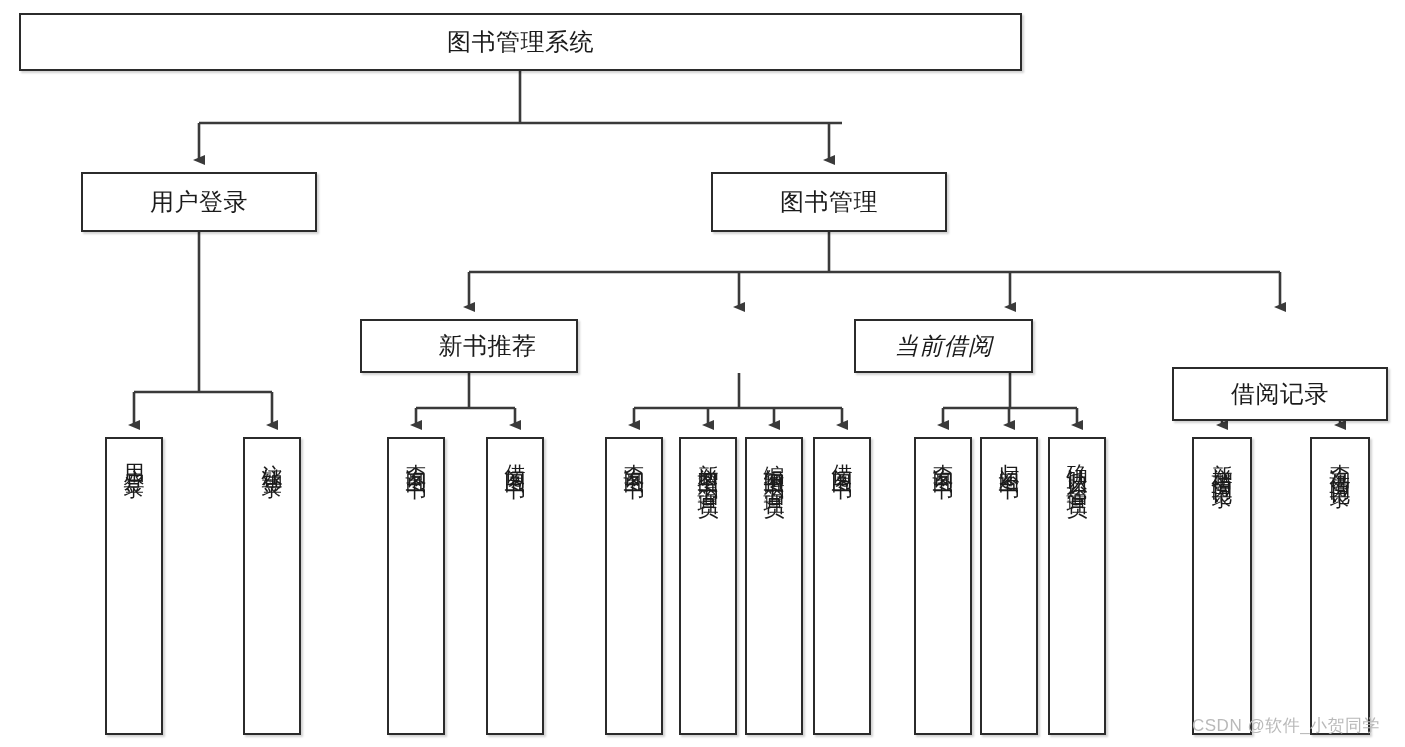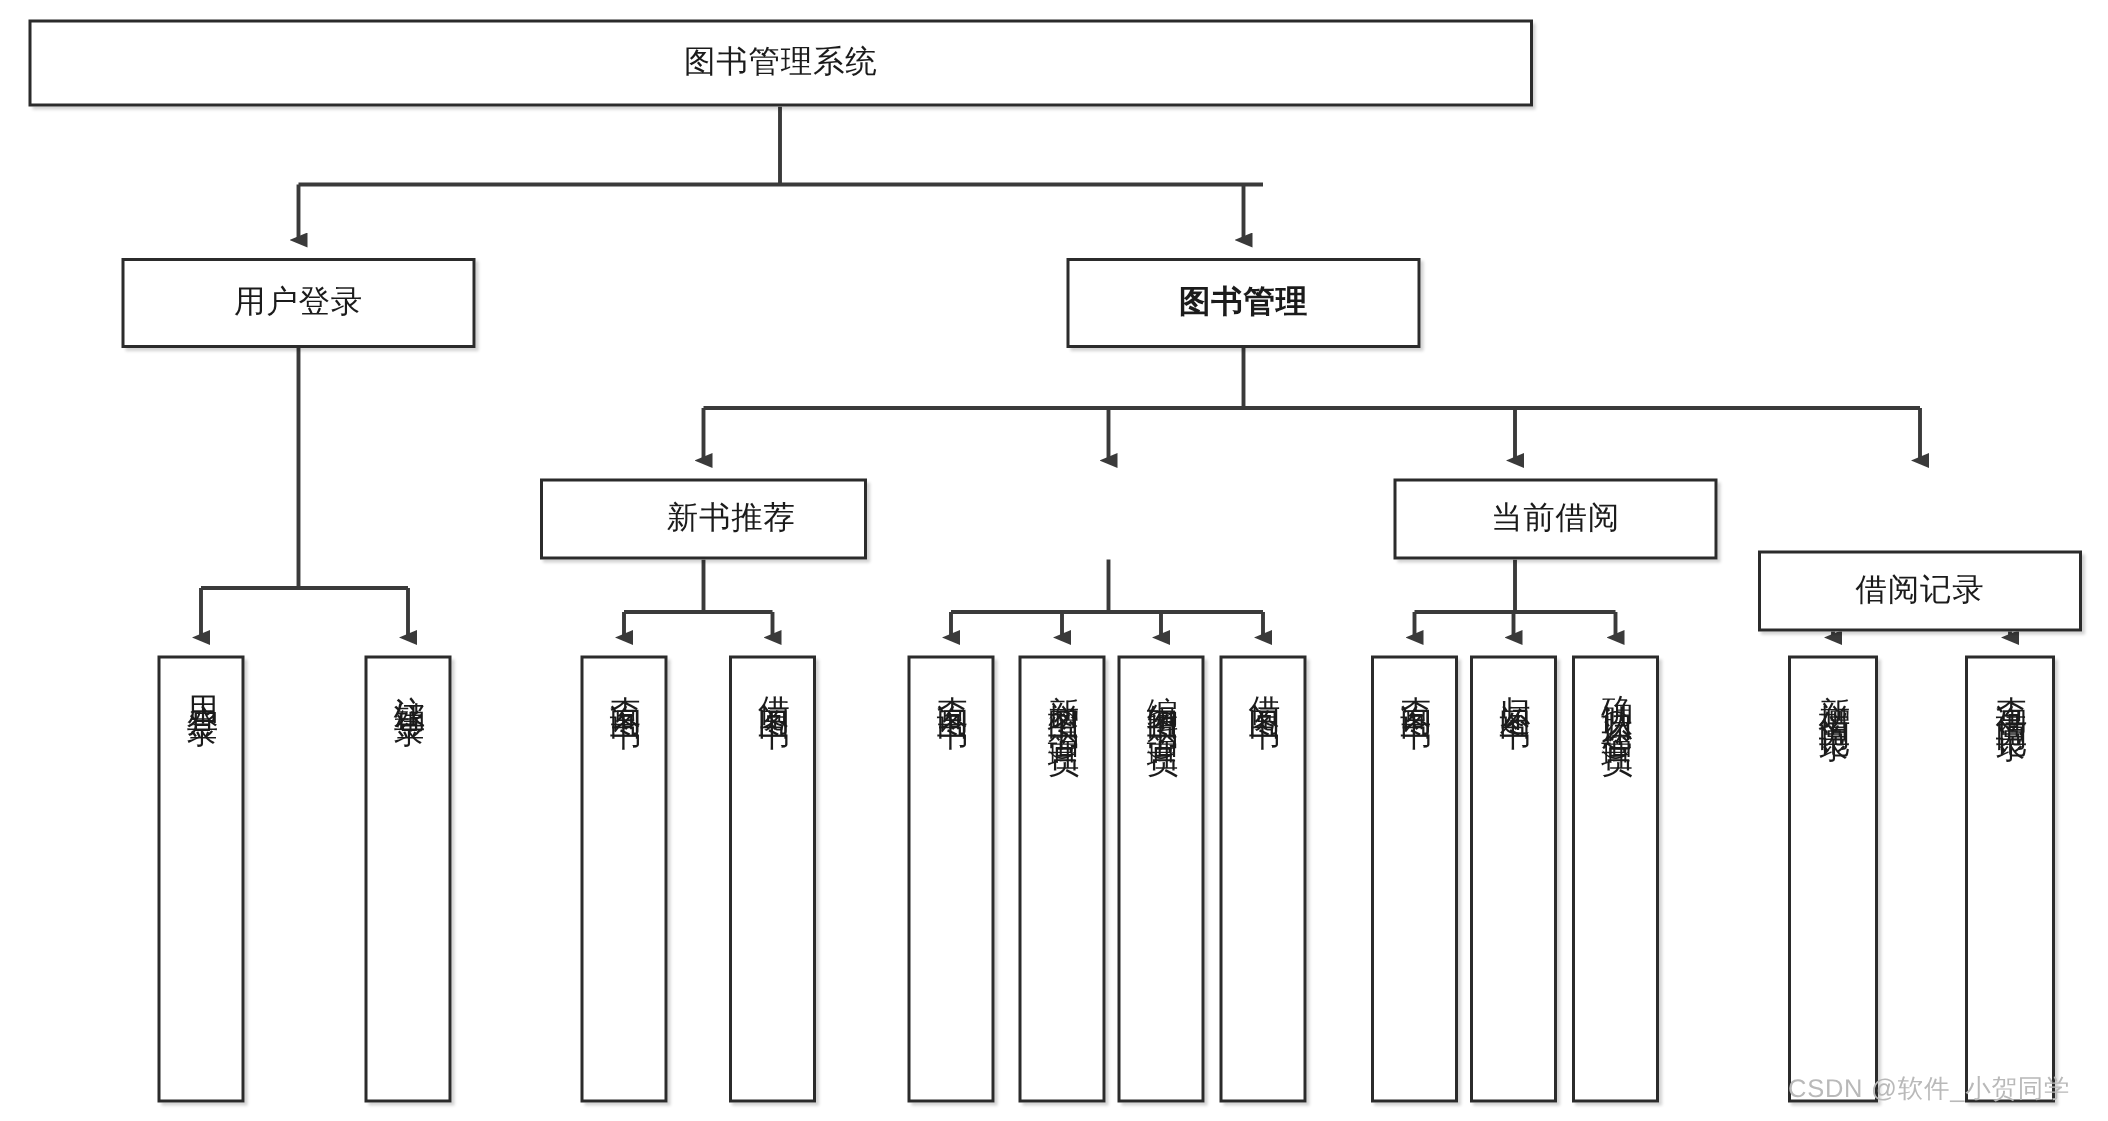--- a/index.html
+++ b/index.html
@@ -28,21 +28,21 @@
     position: absolute;
     box-sizing: border-box;
     background: #ffffff;
     border: 2px solid #2b2b2b;
     display: flex;
     align-items: center;
     justify-content: center;
     box-shadow: 2px 2px 2px rgba(0,0,0,0.18);
   }
   .node-label-h {
-    font-size: 21px;
+    font-size: 24px;
     color: #1b1b1b;
     line-height: 1.1;
     letter-spacing: 0.5px;
     white-space: nowrap;
   }
   .node-box.vertical {
     align-items: flex-start;
     padding-top: 8px;
   }
   .node-label-v {
@@ -117,28 +117,28 @@
     </g>
   </svg>
 
   <div class="node-box" style="left:19px; top:13px; width:1003px; height:58px;">
     <span class="node-label-h">图书管理系统</span>
   </div>
 
   <div class="node-box" style="left:81px; top:172px; width:236px; height:60px;">
     <span class="node-label-h">用户登录</span>
   </div>
-  <div class="node-box" style="left:711px; top:172px; width:236px; height:60px;font-weight:bold;">
+  <div class="node-box" style="left:711px; top:172px; width:236px; height:60px;">
     <span class="node-label-h">图书管理</span>
   </div>
 
   <div class="node-box" style="left:360px; top:319px; width:218px; height:54px;padding-left:37px;">
     <span class="node-label-h">新书推荐</span>
   </div>
-  <div class="node-box" style="left:929px; top:319px; width:216px; height:54px;">
+  <div class="node-box" style="left:854px; top:319px; width:179px; height:54px;font-style:italic;">
     <span class="node-label-h">当前借阅</span>
   </div>
   <div class="node-box" style="left:1172px; top:319px; width:216px; height:54px;margin-top:48px;">
     <span class="node-label-h">借阅记录</span>
   </div>
 
   <div class="node-box vertical" style="left:105px; top:437px; width:58px; height:298px;">
     <span class="node-label-v">用户登录</span>
   </div>
   <div class="node-box vertical" style="left:243px; top:437px; width:58px; height:298px;">

